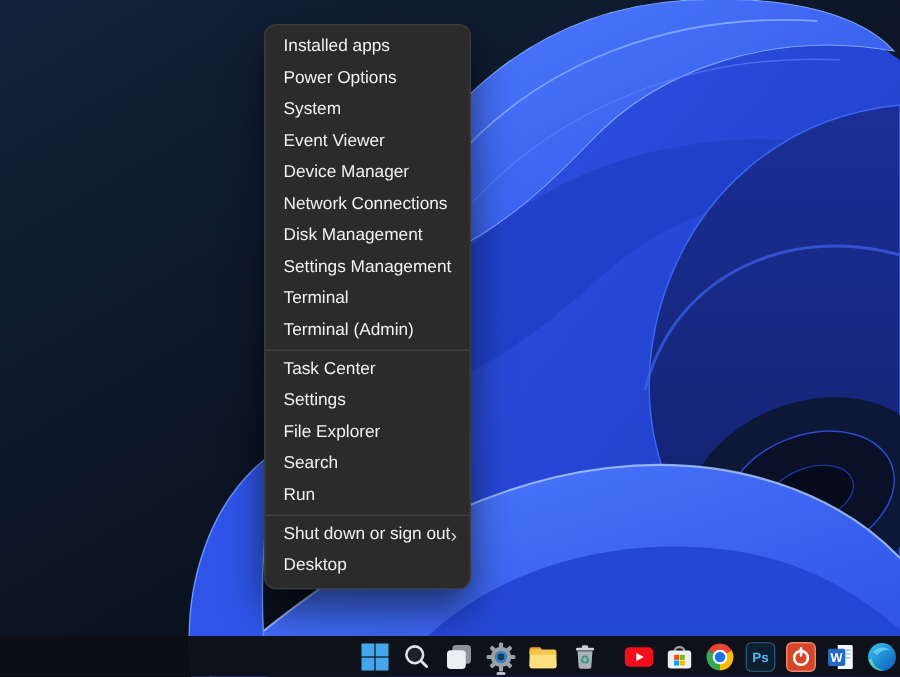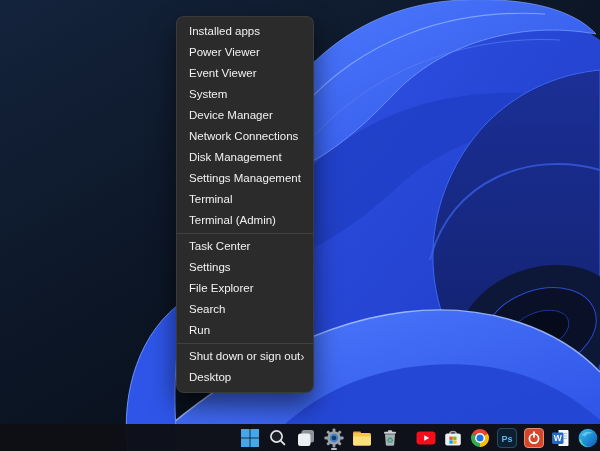--- a/index.html
+++ b/index.html
@@ -82,27 +82,27 @@
     <path d="M 140 451 C 230 370 320 322 405 312 C 490 302 560 330 600 372" stroke="#a8c4ff" stroke-width="1.4" fill="none" opacity="0.85"></path>
     <path d="M 260 451 C 300 400 360 370 430 365 C 510 360 560 385 600 420 L 600 451 Z" fill="#2446d4" opacity="0.95"></path>
     <path d="M 128 451 C 120 392 140 330 185 300 C 175 345 172 400 178 451 Z" fill="#2e55e8" stroke="#6a92fa" stroke-width="1"></path>
   </svg>
 
   <div class="menu">
     <div class="mi">
         <span>Installed apps</span>
       </div>
     <div class="mi">
-        <span>Power Viewer</span>
+        <span>Power Options</span>
+      </div>
+    <div class="mi">
+        <span>System</span>
       </div>
     <div class="mi">
         <span>Event Viewer</span>
-      </div>
-    <div class="mi">
-        <span>System</span>
       </div>
     <div class="mi">
         <span>Device Manager</span>
       </div>
     <div class="mi">
         <span>Network Connections</span>
       </div>
     <div class="mi">
         <span>Disk Management</span>
       </div>

